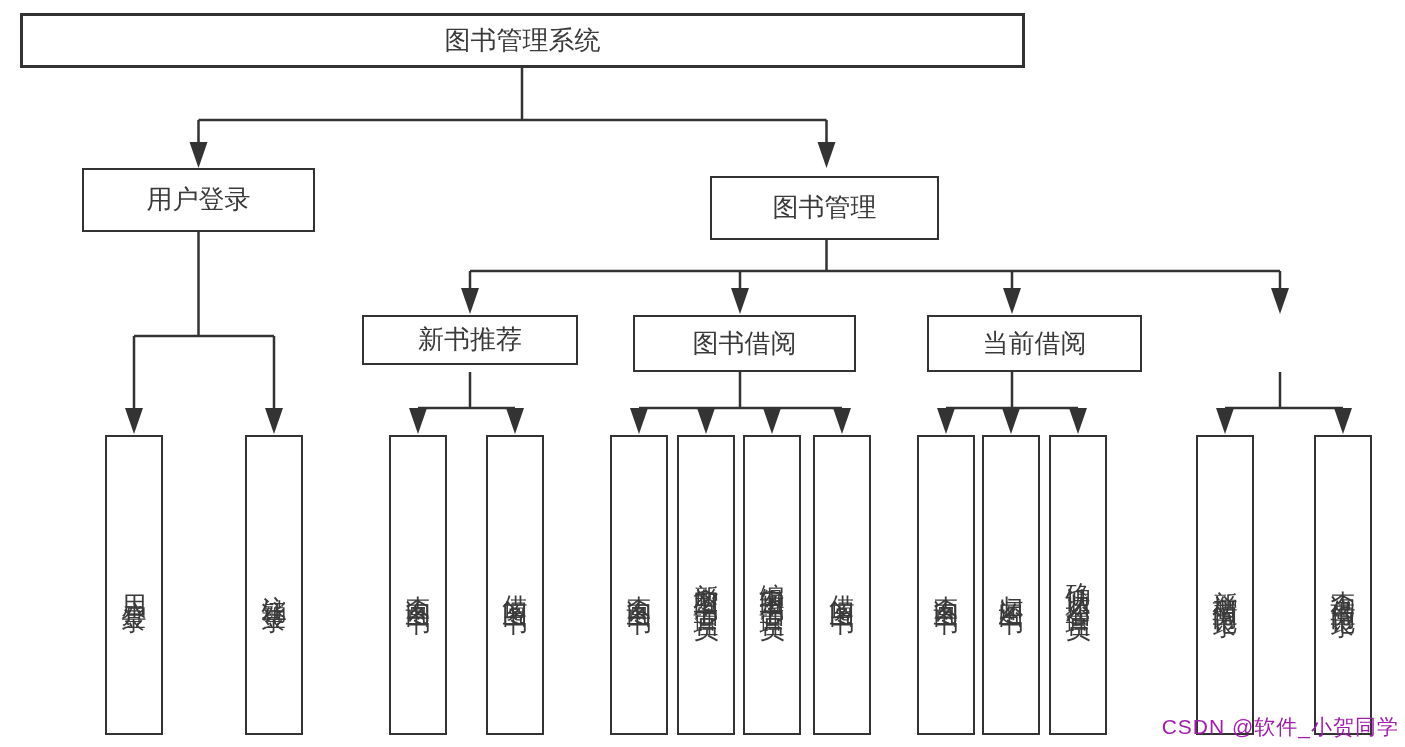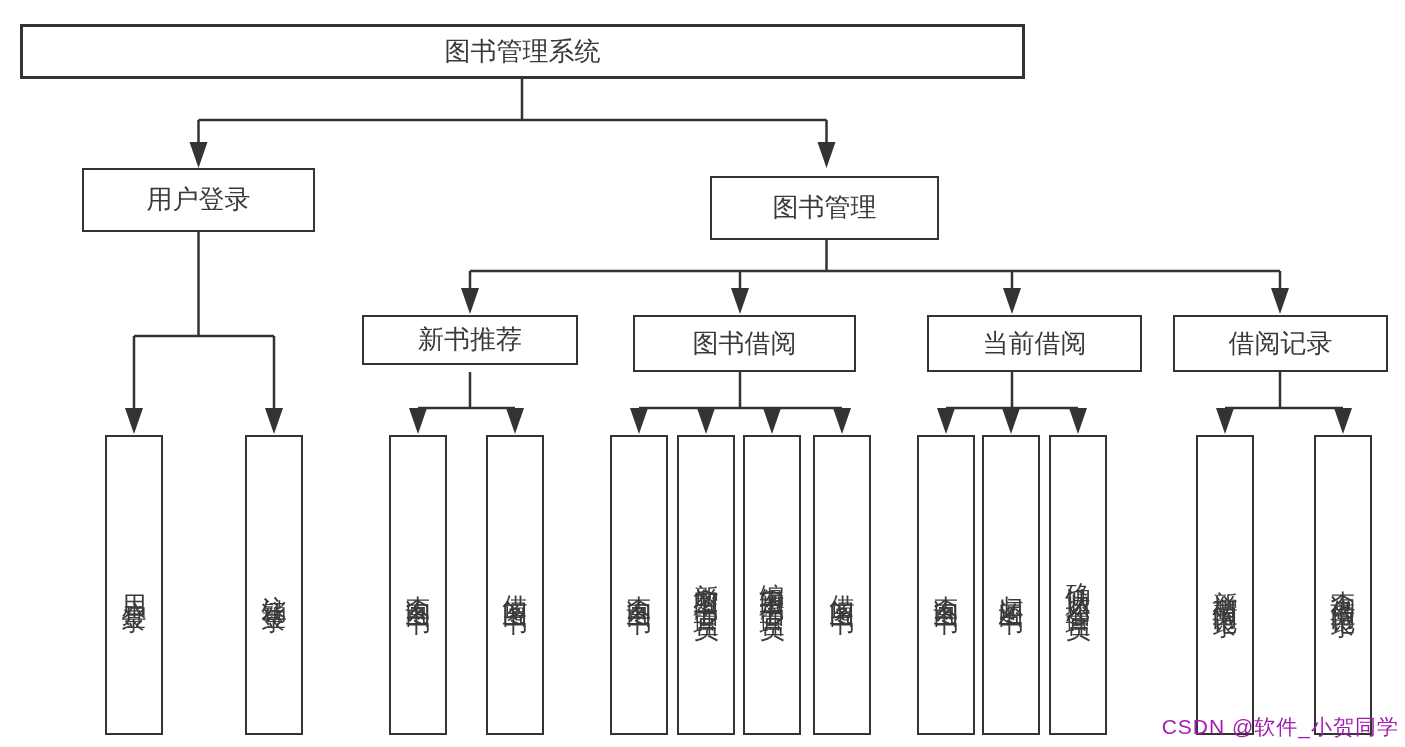--- a/index.html
+++ b/index.html
@@ -14,21 +14,21 @@
   .box{
     position:absolute;
     box-sizing:border-box;
     background:#ffffff;
     border:2.5px solid #333333;
     display:flex;
     align-items:center;
     justify-content:center;
     color:#3a3a3a;
   }
-  .box.root{border-width:3px;margin-top:11px;}
+  .box.root{border-width:3px;}
   .box .lbl{
     font-size:26px;
     line-height:1.2;
     white-space:nowrap;
     color:#3a3a3a;
   }
   .box.v .lbl{
     writing-mode:vertical-rl;
     text-orientation:mixed;
     font-size:25px;
@@ -100,23 +100,20 @@
 
   <div class="box" style="left:362px;top:315px;width:216px;height:50px">
     <span class="lbl">新书推荐</span>
   </div>
   <div class="box" style="left:633px;top:315px;width:223px;height:57px">
     <span class="lbl">图书借阅</span>
   </div>
   <div class="box" style="left:927px;top:315px;width:215px;height:57px">
     <span class="lbl">当前借阅</span>
   </div>
-  <div class="box" style="left:1173px;top:315px;width:215px;height:57px">
-    <span class="lbl">借阅记录</span>
-  </div>
 
   <div class="box v" style="left:105px;top:435px;width:58px;height:300px">
     <span class="lbl">用户登录</span>
   </div>
   <div class="box v" style="left:245px;top:435px;width:58px;height:300px">
     <span class="lbl">注销登录</span>
   </div>
 
   <div class="box v" style="left:389px;top:435px;width:58px;height:300px">
     <span class="lbl">查询图书</span>

